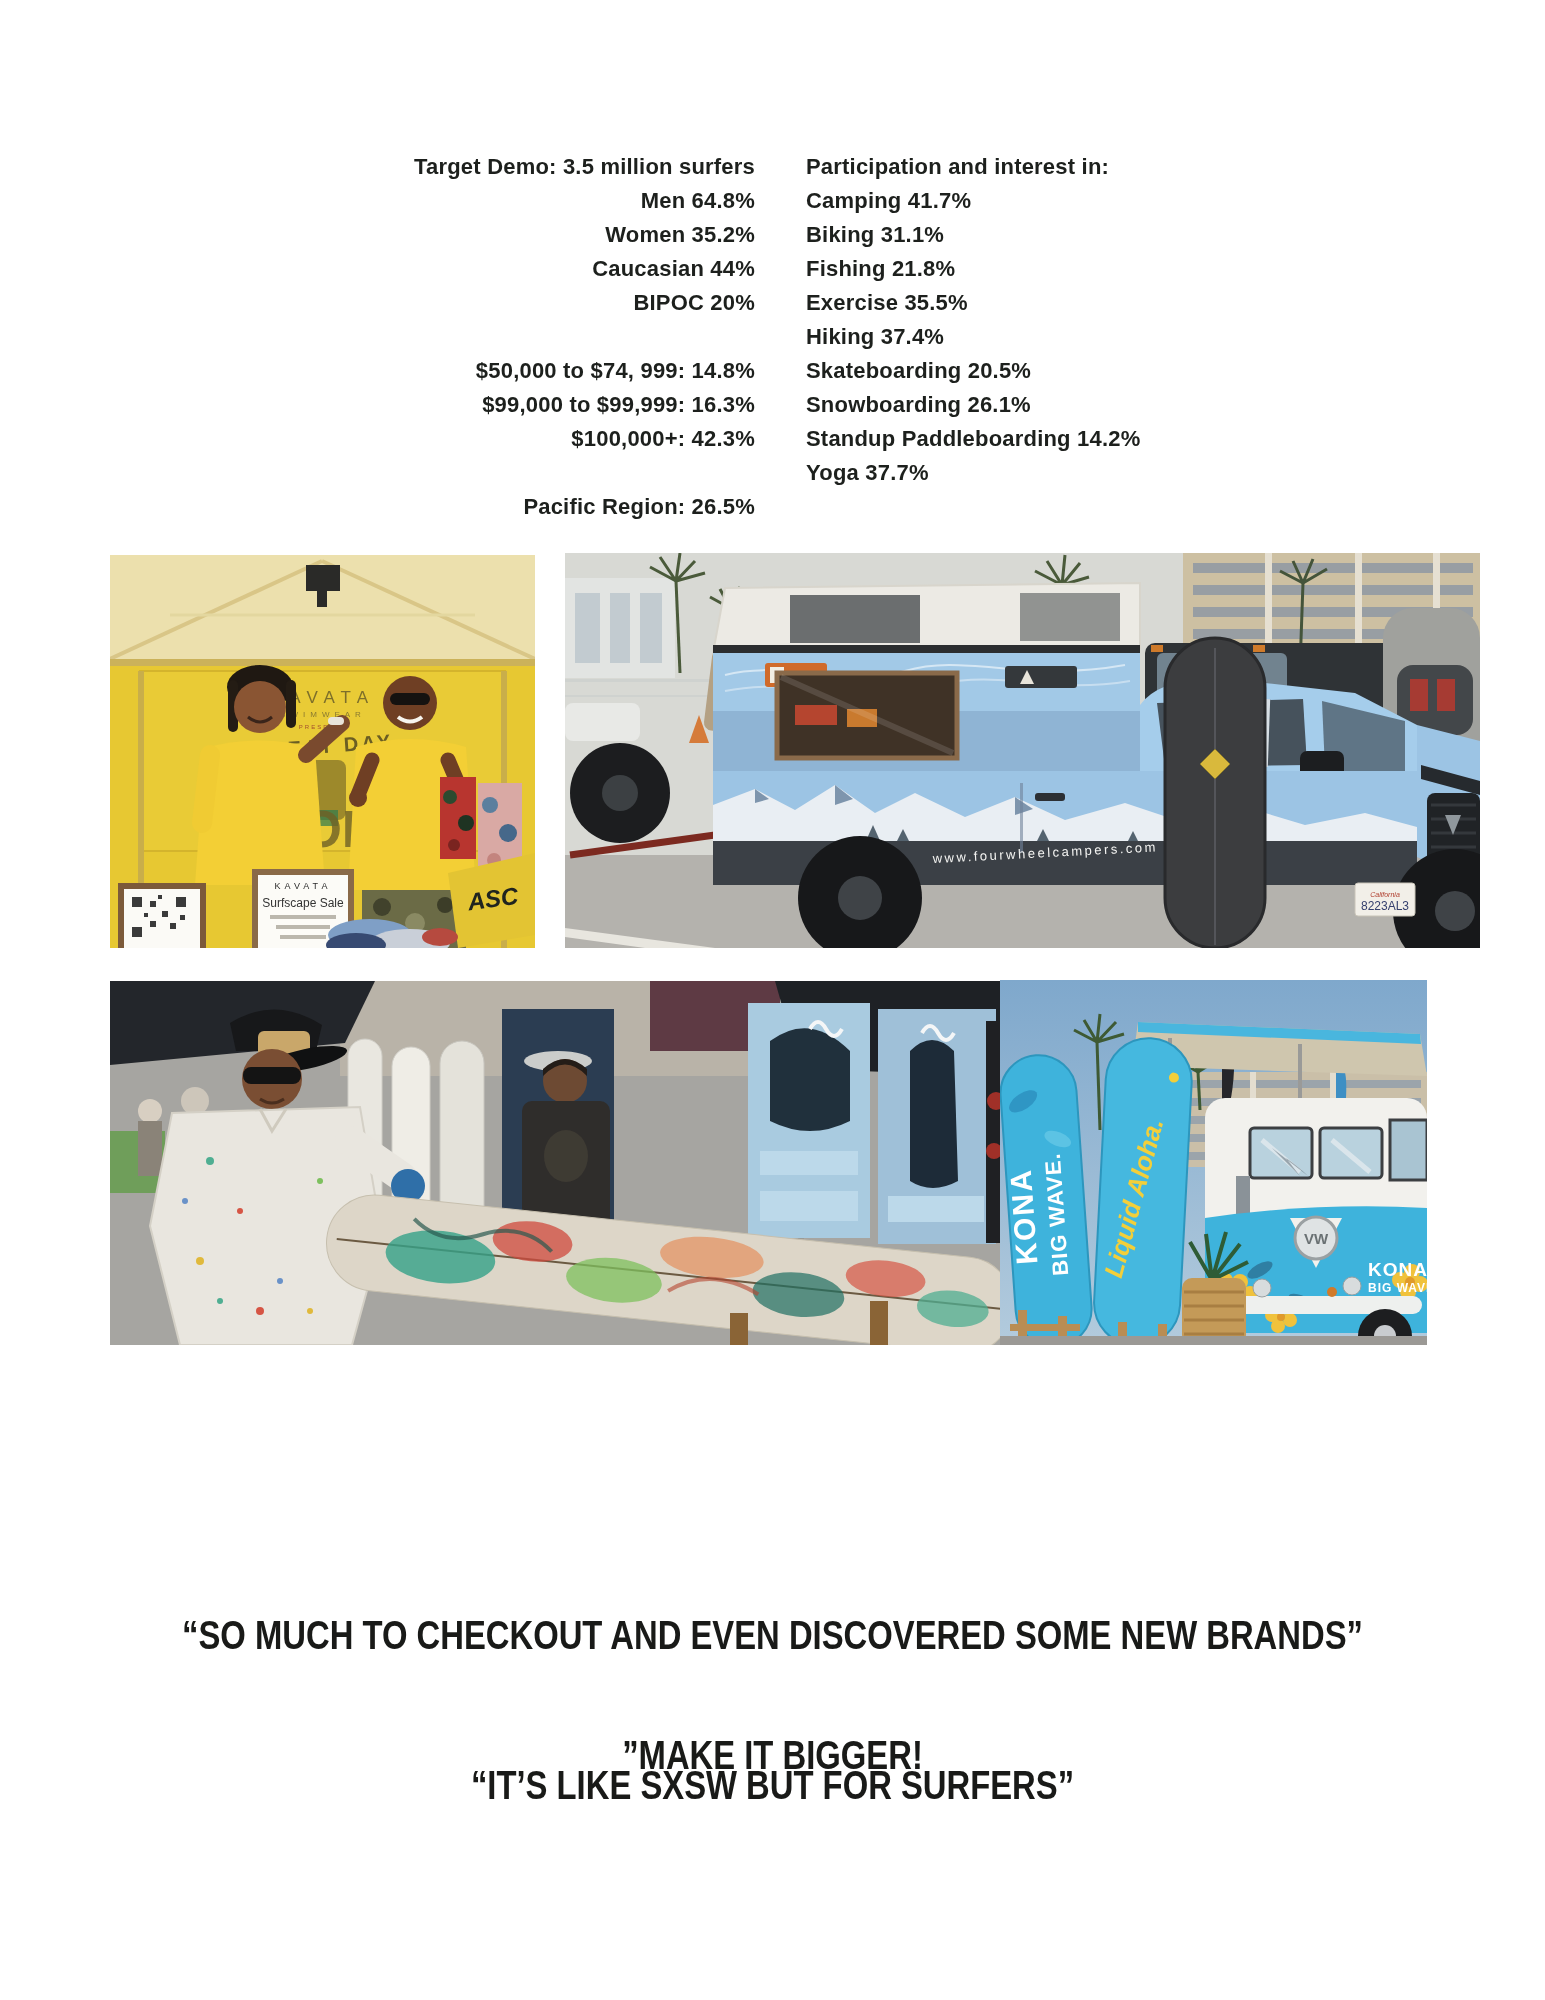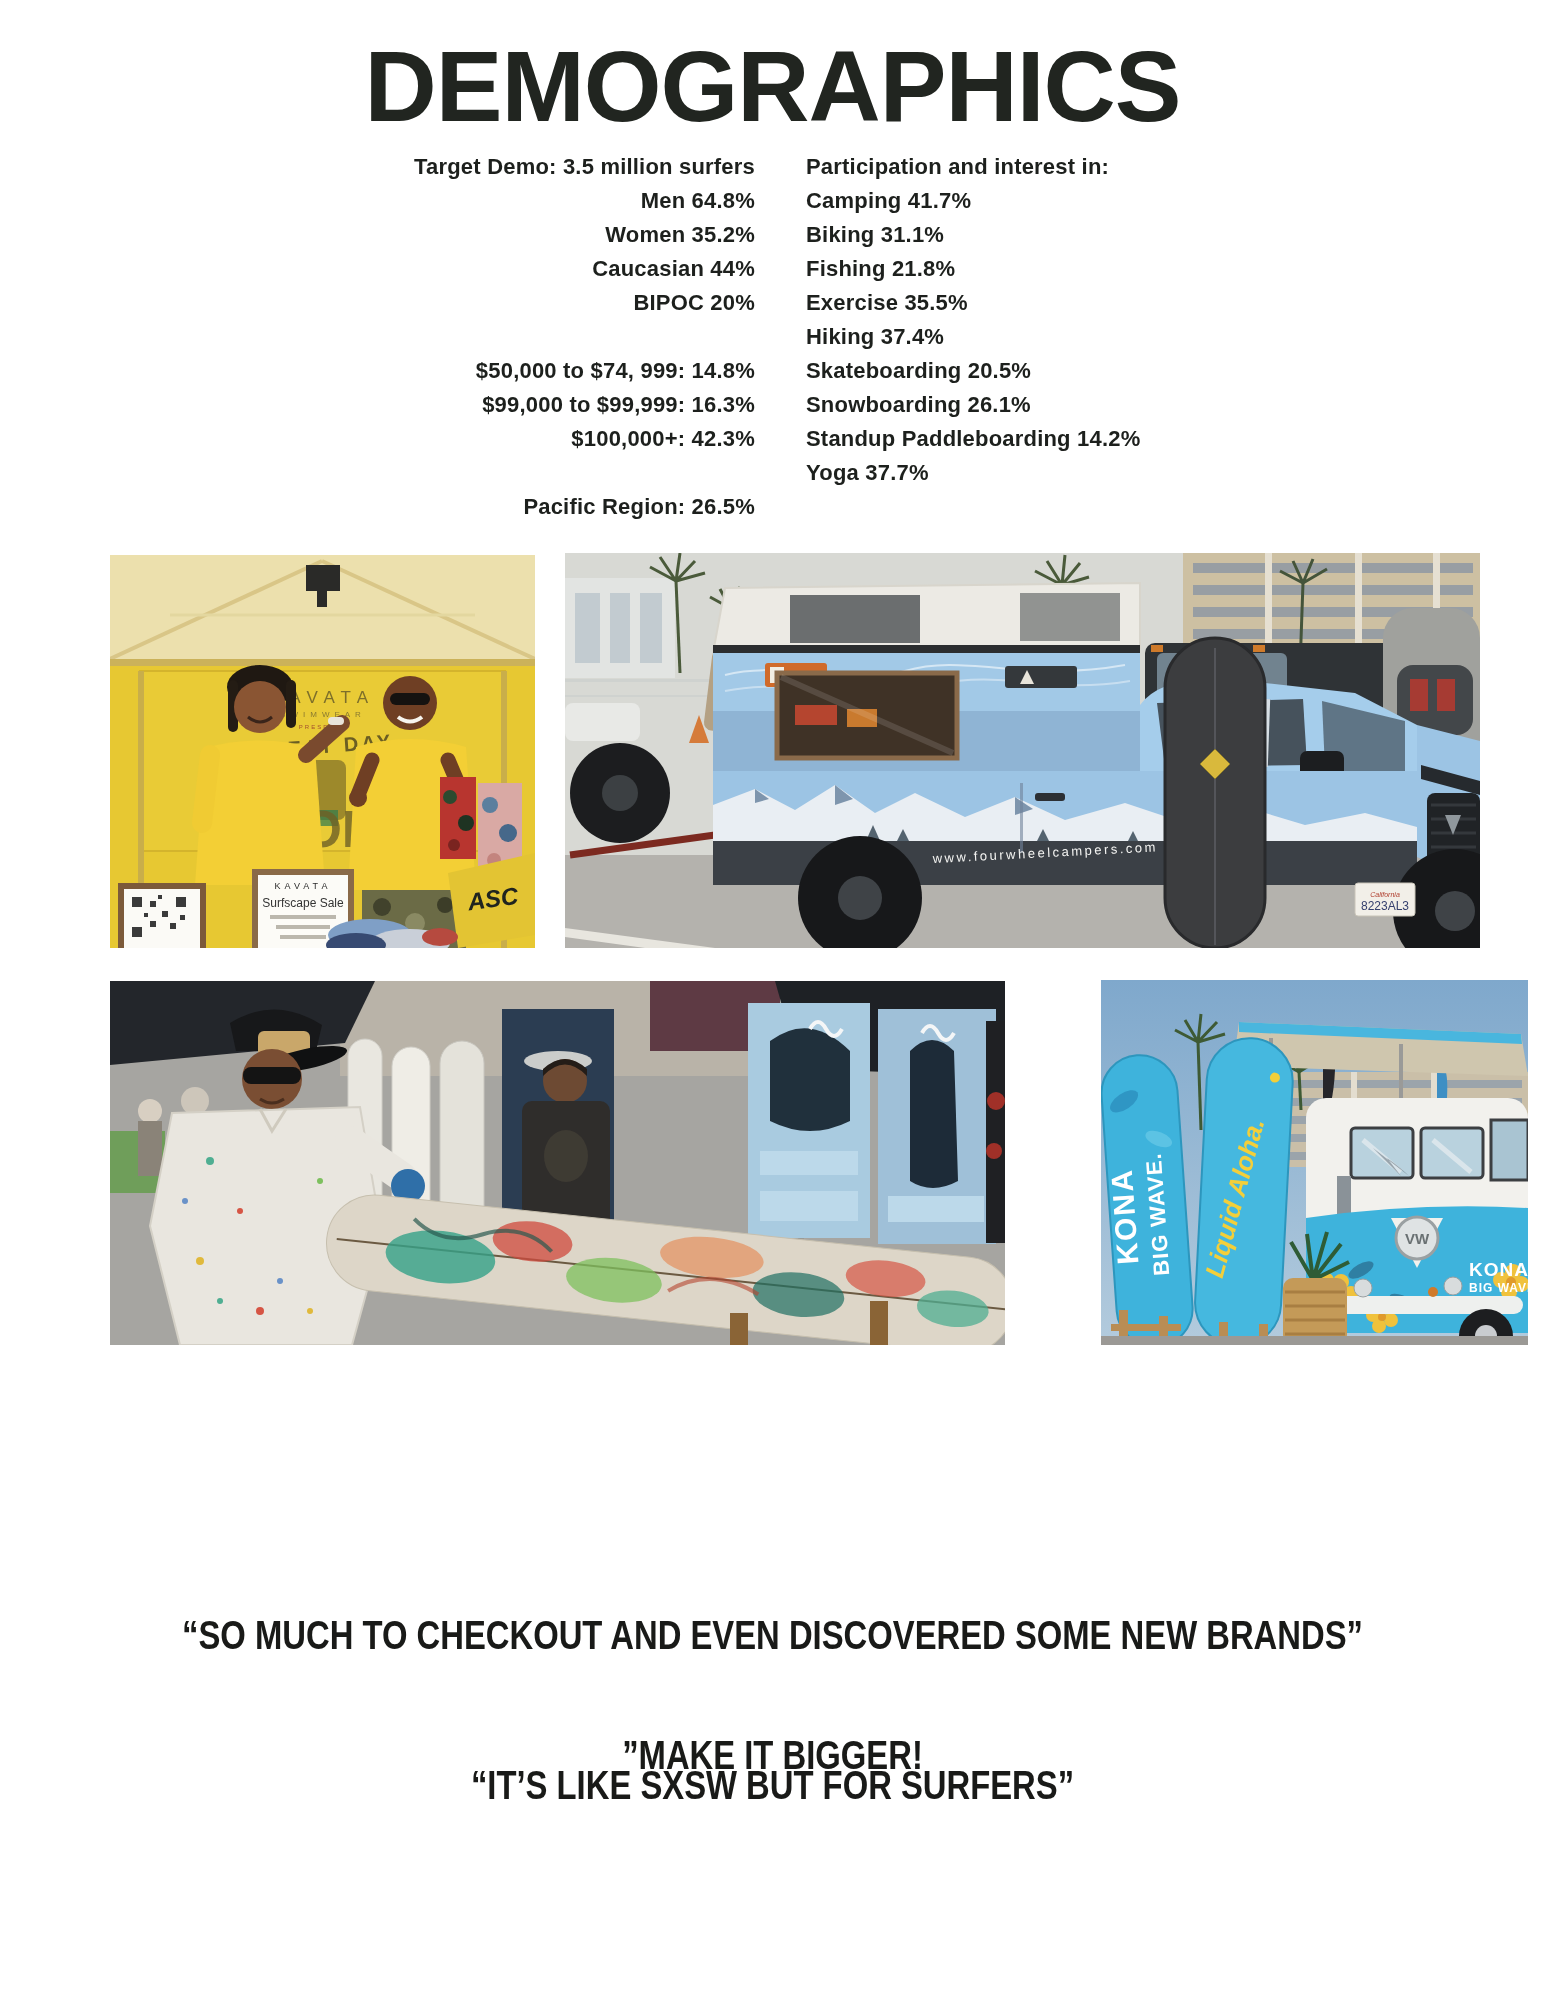--- a/index.html
+++ b/index.html
@@ -9,33 +9,32 @@
          font-size:100px;line-height:1.0;font-weight:800;letter-spacing:-1px;color:#212520;}
   .stats-left{position:absolute;top:150px;right:790px;text-align:right;}
   .stats-right{position:absolute;top:150px;left:806px;text-align:left;}
   .stat-line{font-size:22px;line-height:34px;min-height:34px;font-weight:600;
              letter-spacing:.2px;color:#1d201d;white-space:nowrap;}
   .photo{position:absolute;overflow:hidden;background:#ddd;}
   .photo svg{display:block;width:100%;height:100%;}
   #photo-booth{left:110px;top:555px;width:425px;height:393px;}
   #photo-truck{left:565px;top:553px;width:915px;height:395px;}
   #photo-painter{left:110px;top:981px;width:895px;height:364px;}
-  #photo-bus{left:1101px;top:980px;width:427px;height:365px;}
+  #photo-bus{left:1000px;top:980px;width:427px;height:365px;}
   .quote{position:absolute;left:0;right:0;text-align:center;font-weight:700;
          font-size:40px;line-height:47px;color:#191a18;}
   .quote .line{white-space:nowrap;transform:scaleX(.82);transform-origin:50% 50%;}
   #q0{top:1422px;} #q1{top:1537px;} #q2{top:1612px;}
   #q3{top:1688px;margin-top:44px;} #q4{top:1762px;} #q5{top:1838px;}
 </style>
 </head>
 <body>
 
 <div class="page">
 
-  <div class="title">DEMOGRAPHICS</div>
 
   <div class="stats-left">
     <div class="stat-line">Target Demo: 3.5 million surfers</div>
     <div class="stat-line">Men 64.8%</div>
     <div class="stat-line">Women 35.2%</div>
     <div class="stat-line">Caucasian 44%</div>
     <div class="stat-line">BIPOC 20%</div>
     <div class="stat-line"></div>
     <div class="stat-line">$50,000 to $74, 999: 14.8%</div>
     <div class="stat-line">$99,000 to $99,999: 16.3%</div>

